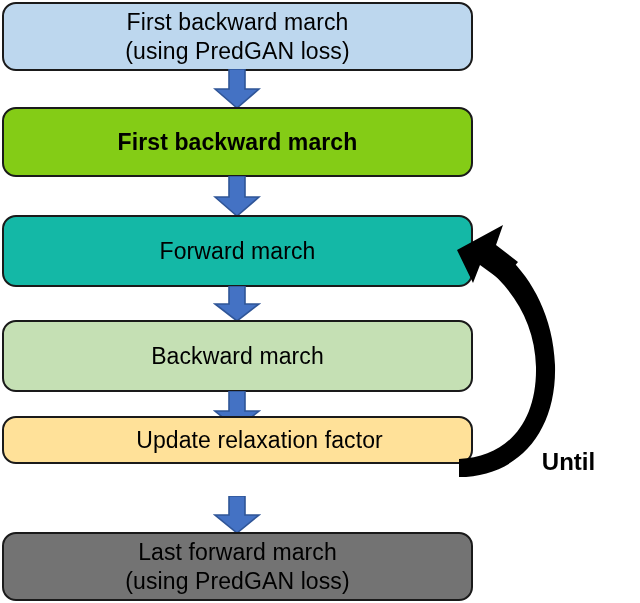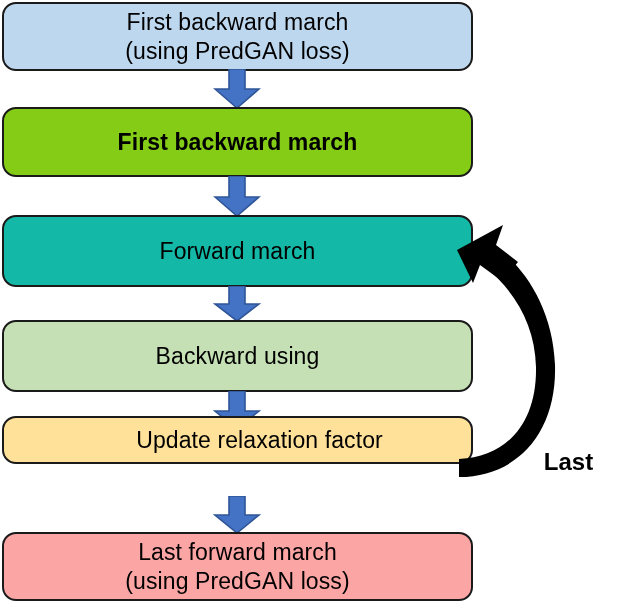--- a/index.html
+++ b/index.html
@@ -121,21 +121,21 @@
   </div>
 
   <div class="flow-arrow" id="arrow-3">
     <svg viewBox="0 0 48 36" width="48" height="36" aria-hidden="true">
       <polygon points="16,0 32,0 32,18 46,18 24,35 2,18 16,18" fill="#4472C4" stroke="#2F5597" stroke-width="1.6"></polygon>
     </svg>
   </div>
 
   <div class="node" id="node-backward" style="background:#C5E0B4;">
     <span class="lines">
-      <span>Backward using</span>
+      <span>Backward march</span>
     </span>
   </div>
 
   <div class="flow-arrow" id="arrow-4">
     <svg viewBox="0 0 48 39" width="48" height="39" aria-hidden="true">
       <polygon points="16,0 32,0 32,20 46,20 24,38 2,20 16,20" fill="#4472C4" stroke="#2F5597" stroke-width="1.6"></polygon>
     </svg>
   </div>
 
   <div class="node" id="node-update" style="background:#FFE199;">
@@ -143,21 +143,21 @@
       <span>Update relaxation factor</span>
     </span>
   </div>
 
   <div class="flow-arrow" id="arrow-5">
     <svg viewBox="0 0 48 38" width="48" height="38" aria-hidden="true">
       <polygon points="16,0 32,0 32,19 46,19 24,37 2,19 16,19" fill="#4472C4" stroke="#2F5597" stroke-width="1.6"></polygon>
     </svg>
   </div>
 
-  <div class="node" id="node-last-forward" style="background:#fca5a5;">
+  <div class="node" id="node-last-forward" style="background:#737373;">
     <span class="lines">
       <span>Last forward march</span>
       <span class="line2">(using PredGAN loss)</span>
     </span>
   </div>
 
   <div id="feedback-arrow">
     <svg viewBox="0 0 130 275" width="130" height="275" aria-hidden="true">
 
       <path d="M 4 262
@@ -165,15 +165,15 @@
                C 98 96, 72 56, 44 34
                L 30 52
                C 60 76, 80 110, 81 152
                C 82 208, 52 242, 4 244
                Z" fill="#000000"></path>
 
       <polygon points="2,35 48,10 41,30 63,47 47,66 25,50 18,68" fill="#000000"></polygon>
     </svg>
   </div>
 
-  <div class="loop-label" id="loop-label-until">Last</div>
+  <div class="loop-label" id="loop-label-until">Until</div>
 
 </div>
 
 </body></html>

